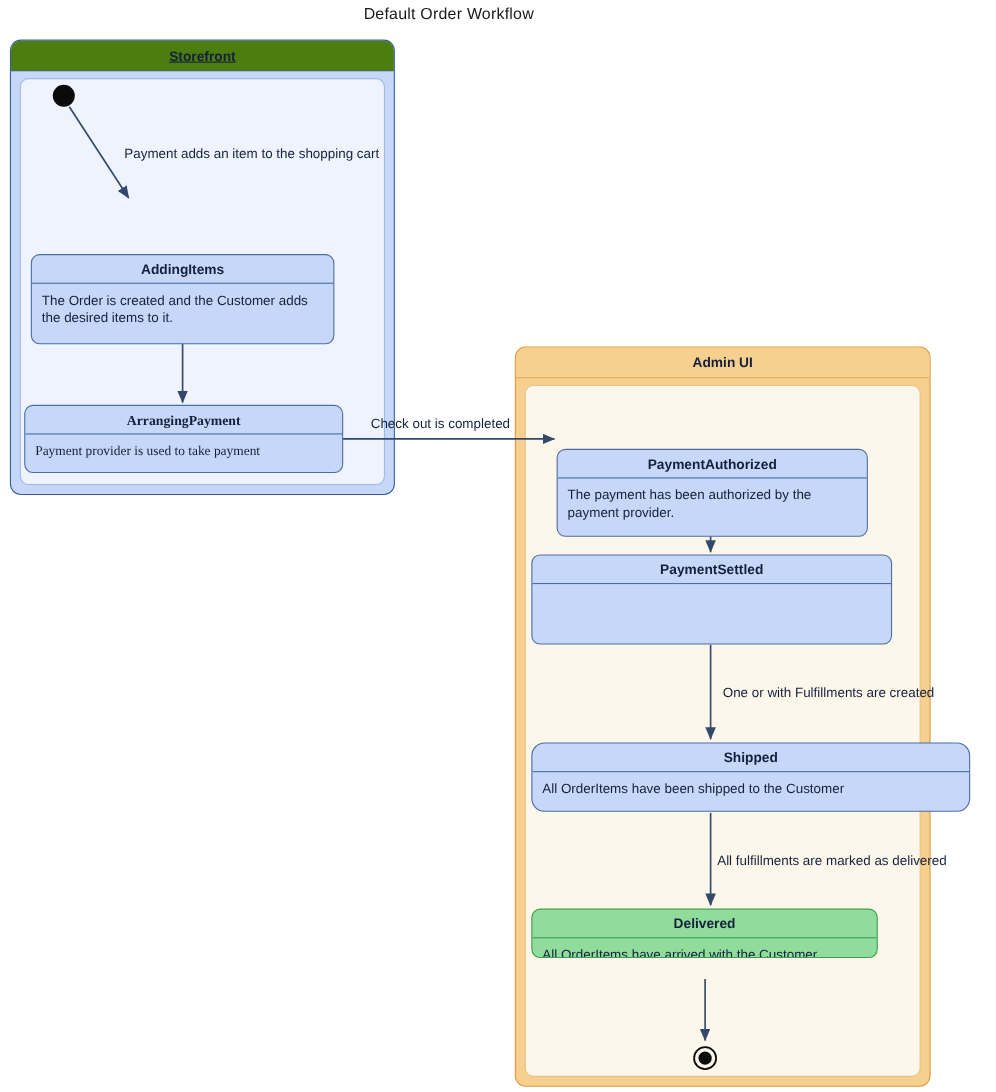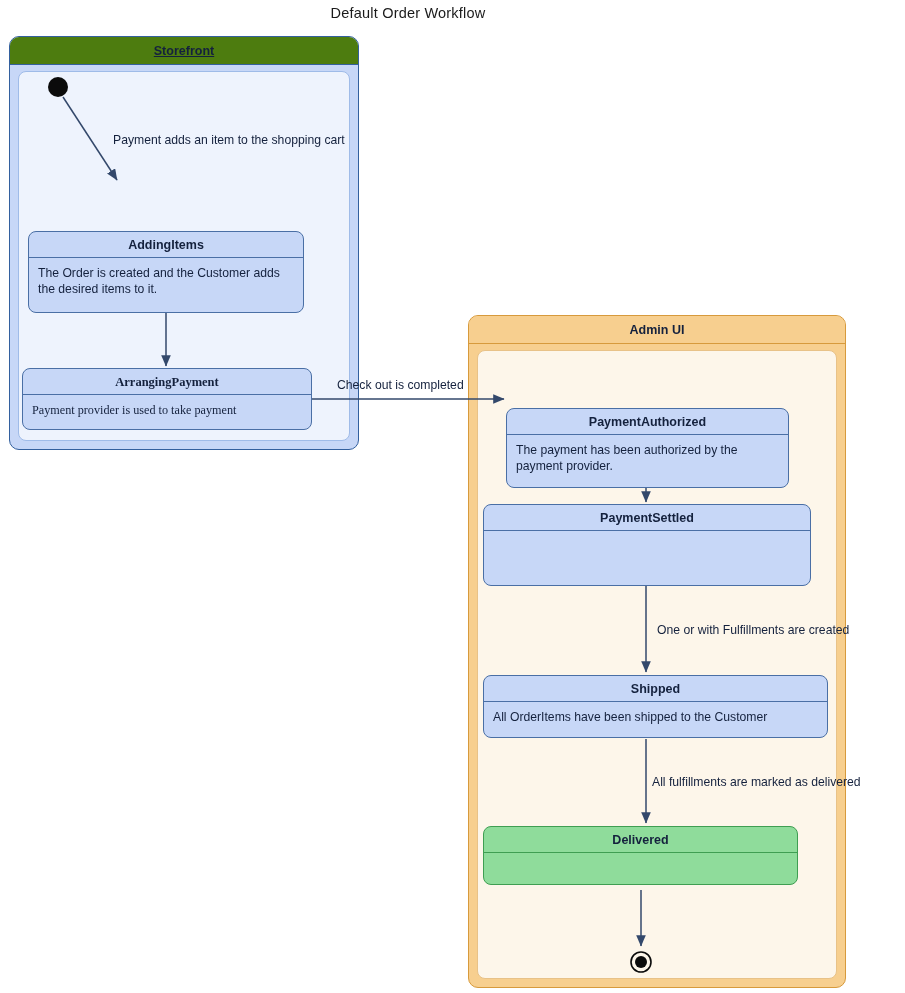--- a/index.html
+++ b/index.html
@@ -192,27 +192,28 @@
 
   <div class="state has-desc" style="left:506px; top:360px; width:283px; height:80px;margin-top:48px;">
     <div class="state-title">PaymentAuthorized</div>
     <div class="state-desc">The payment has been authorized by the payment provider.</div>
   </div>
 
   <div class="state has-desc" style="left:483px; top:504px; width:328px; height:82px;">
     <div class="state-title">PaymentSettled</div>
   </div>
 
-  <div class="state has-desc" style="left:483px; top:675px; width:345px; height:63px;">
+  <div class="state has-desc" style="left:483px; top:675px; width:399px; height:63px;border-radius:12px;">
     <div class="state-title">Shipped</div>
     <div class="state-desc">All OrderItems have been shipped to the Customer</div>
   </div>
 
-  <div class="state has-desc green" style="left:483px; top:826px; width:315px; height:59px;">
+  <div class="state has-desc green" style="left:483px; top:826px; width:315px; height:45px;">
     <div class="state-title">Delivered</div>
+    <div class="state-desc">All OrderItems have arrived with the Customer</div>
   </div>
 
   <div class="edge-label" style="left:113px; top:133px;">Payment adds an item to the shopping cart</div>
 
   <div class="edge-label" style="left:337px; top:378px;">Check out is completed</div>
 
   <div class="edge-label" style="left:657px; top:623px;">One or with Fulfillments are created</div>
 
   <div class="edge-label" style="left:652px; top:775px;">All fulfillments are marked as delivered</div>
 

